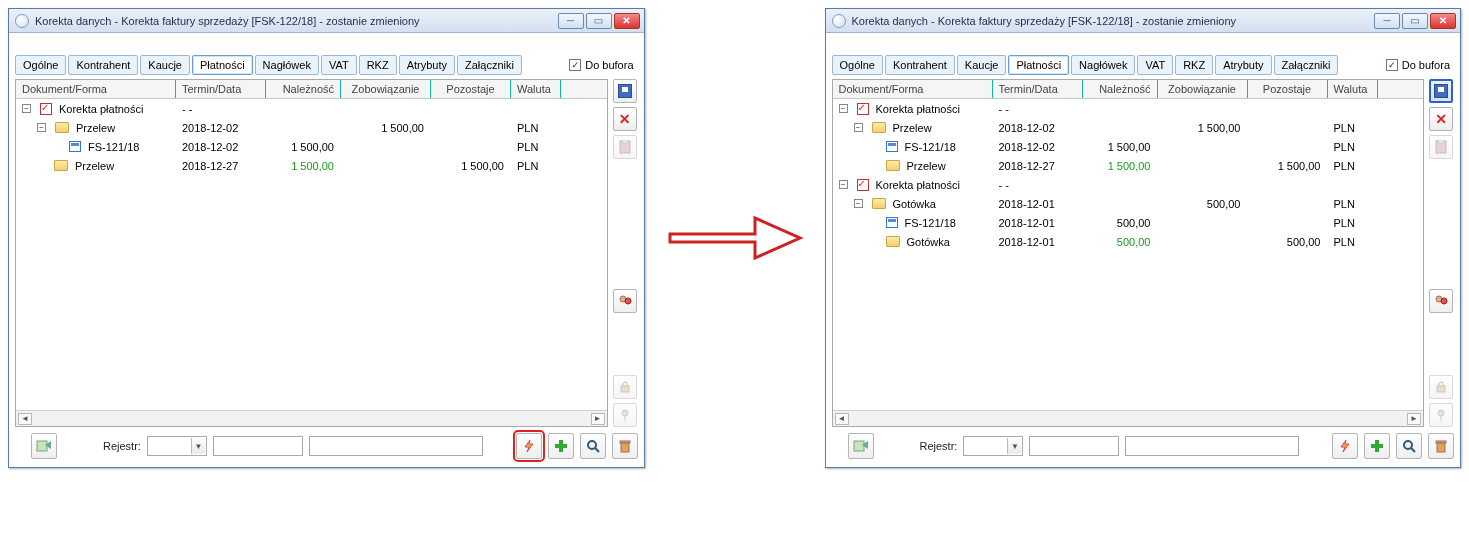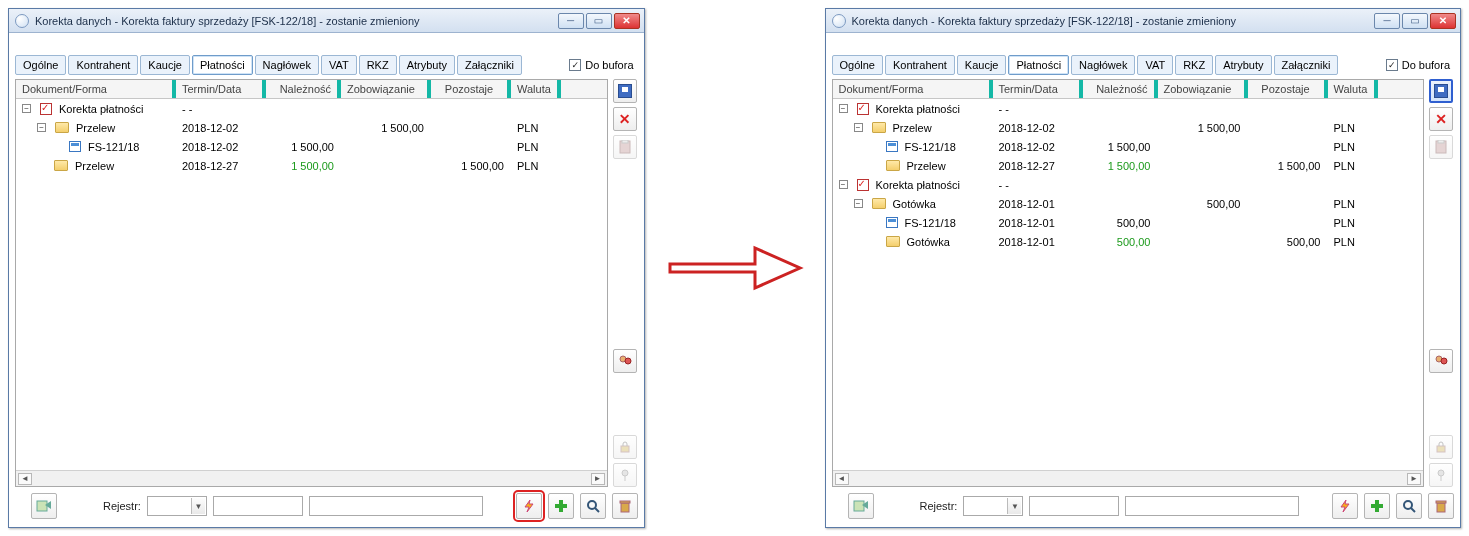--- a/index.html
+++ b/index.html
@@ -1,38 +1,38 @@
 <!DOCTYPE html>
 <html><head>
 <meta charset="utf-8">
 <style>
   * { box-sizing: border-box; font-family: "Segoe UI", Tahoma, sans-serif; font-size: 11px; }
   body { margin: 0; padding: 8px; background: #fff; display: flex; align-items: flex-start; gap: 20px; }
-  .app-window { width: 684px; height: 520px; border: 1px solid #5a7aa6; background: #fff; display: flex; flex-direction: column; box-shadow: 1px 1px 2px rgba(0,0,0,.3); }
+  .app-window { width: 684px; height: 460px; border: 1px solid #5a7aa6; background: #fff; display: flex; flex-direction: column; box-shadow: 1px 1px 2px rgba(0,0,0,.3); }
   .titlebar { height: 24px; background: linear-gradient(#ebf1f9,#d3e0f0); border-bottom: 1px solid #9db3cf; display: flex; align-items: center; padding: 0 4px 0 6px; }
   .titlebar .ticon { width: 14px; height: 14px; border: 1px solid #7d9ac1; border-radius: 50%; margin-right: 6px; background: radial-gradient(circle at 30% 30%, #fff, #cfe0f3); position: relative; }
   .titlebar .title { flex: 1; color: #1b2e49; }
   .winbtns { display: flex; gap: 2px; }
   .winbtn { width: 26px; height: 16px; border: 1px solid #6b87ac; border-radius: 2px; background: linear-gradient(#f4f8fd,#cfe0f3); display: flex; align-items: center; justify-content: center; font-size: 10px; color: #3c5880; }
   .winbtn.close { background: linear-gradient(#f08a8a,#d33); color: #fff; border-color: #a32; font-weight: bold; }
   .client { flex: 1; padding: 6px 6px 8px 6px; display: flex; flex-direction: column; gap: 4px; margin-top: 16px; }
   .toprow { display: flex; align-items: center; gap: 2px; }
   .tabs { display: flex; gap: 2px; flex: 1; }
   .tab { border: 1px solid #9bb7d4; background: #eaf2fb; padding: 3px 7px; border-radius: 2px; }
   .tab.active { background: #fff; font-weight: normal; border-color: #6f9cca; box-shadow: inset 0 0 0 1px #cfe3f6; }
   .buffer { display: flex; align-items: center; gap: 4px; padding-right: 4px; }
   .buffer .chk { width: 12px; height: 12px; border: 1px solid #6a7b8d; background: #fff; display: inline-flex; align-items: center; justify-content: center; font-size: 9px; color: #222; }
   .layout { flex: 1; display: flex; gap: 4px; min-height: 0; }
   .gridwrap { flex: 1; border: 1px solid #a9a9a9; display: flex; flex-direction: column; background: #fff; }
   .gridheader { display: flex; border-bottom: 1px solid #c6c6c6; background: #f5f5f5; }
-  .gh { padding: 3px 6px; border-right: 4px solid #14b8a6; color: #444; }
+  .gh { padding: 3px 6px; border-right: 1px solid #14b8a6; color: #444; }
   .col-doc { width: 160px; }
   .col-term { width: 90px; text-align: left; }
   .col-nal { width: 75px; text-align: right; }
-  .col-zob { width: 90px; text-align: left; }
+  .col-zob { width: 90px; text-align: center; }
   .col-poz { width: 80px; text-align: center; }
   .col-wal { width: 50px; }
   .gridbody { flex: 1; overflow: auto; }
   .row { display: flex; height: 19px; align-items: center; }
   .cell { padding: 0 6px; border-right: 1px solid transparent; }
   .row .col-doc { display: flex; align-items: center; gap: 3px; }
   .exp { width: 9px; height: 9px; border: 1px solid #888; display: inline-flex; align-items: center; justify-content: center; font-size: 8px; line-height: 1; color: #333; background: #fff; flex-shrink: 0; }
   .tline { display: inline-block; width: 8px; flex-shrink: 0; }
   .ind { display: inline-block; flex-shrink: 0; }
   .ind.w1 { width: 12px; }

